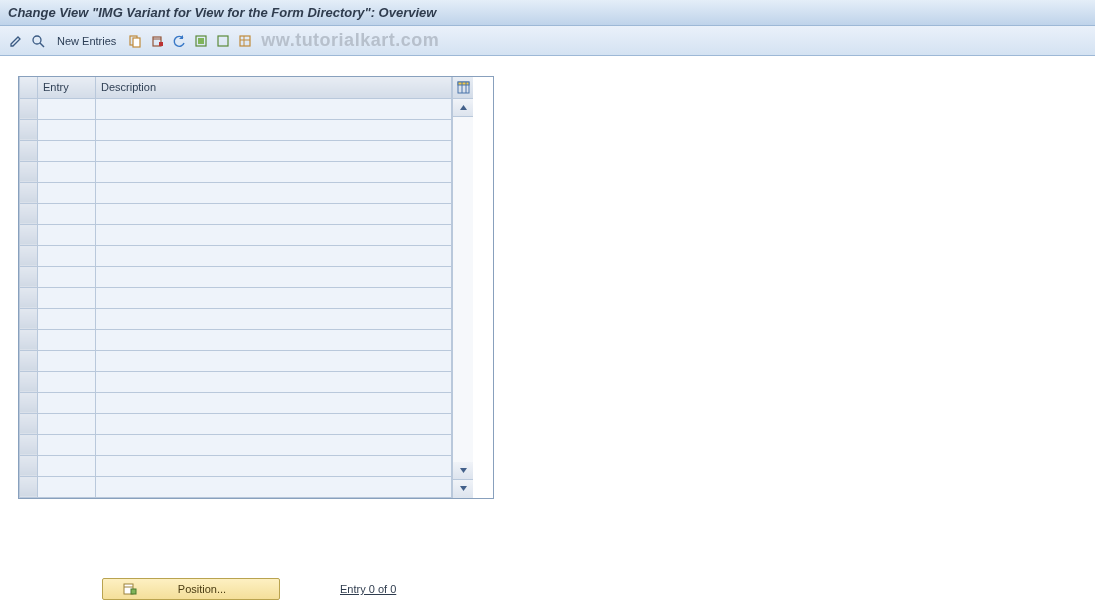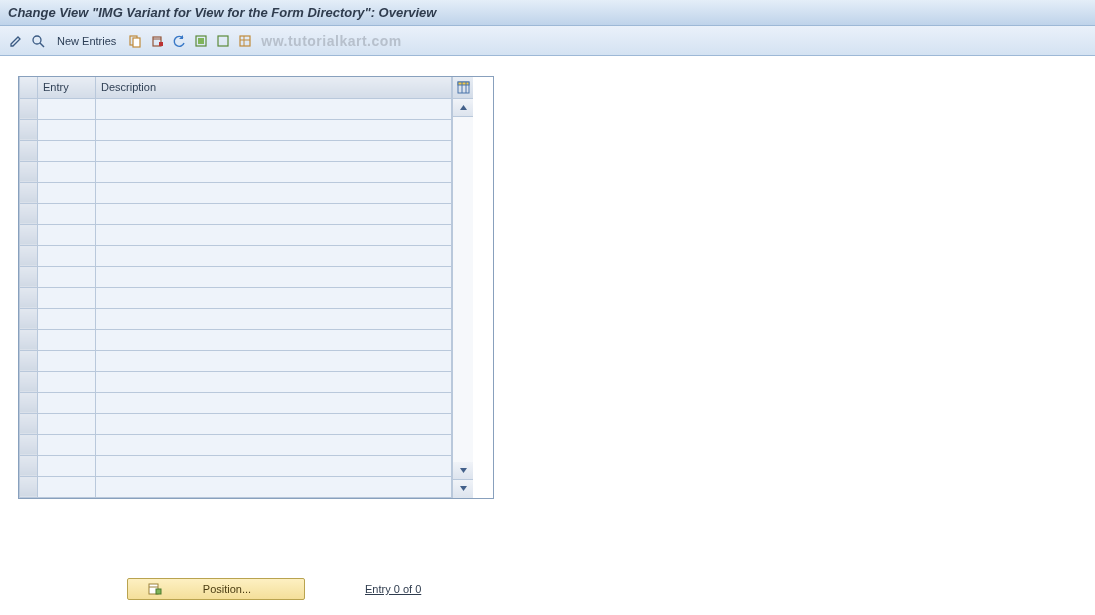--- a/index.html
+++ b/index.html
@@ -47,21 +47,21 @@
       height: 20px;
       padding: 0 6px;
       display: flex;
       align-items: center;
       border: 1px solid transparent;
       border-radius: 2px;
       cursor: pointer;
       color: #2b3d55;
     }
     .watermark {
-      font-size: 14px;
+      font-size: 18px;
       color: #b7c0cc;
       font-weight: bold;
       margin-left: 4px;
       letter-spacing: 0.5px;
     }
     .content {
       padding: 20px 18px;
       height: 500px;
       position: relative;
     }
@@ -127,21 +127,21 @@
       position: absolute;
       bottom: -44px;
       left: 0;
       width: 100%;
       display: flex;
       align-items: center;
       padding: 0 18px;
       gap: 60px;
     }
     .position-btn {
-      margin-left: 109px;
+      margin-left: 84px;
       width: 178px;
       height: 22px;
       background: linear-gradient(to bottom,#fdf0c2 0%, #f4df9a 100%);
       border: 1px solid #b9a34f;
       border-radius: 2px;
       display:flex;
       align-items:center;
       padding: 0 20px;
       cursor:pointer;
       color:#4a3c12;

